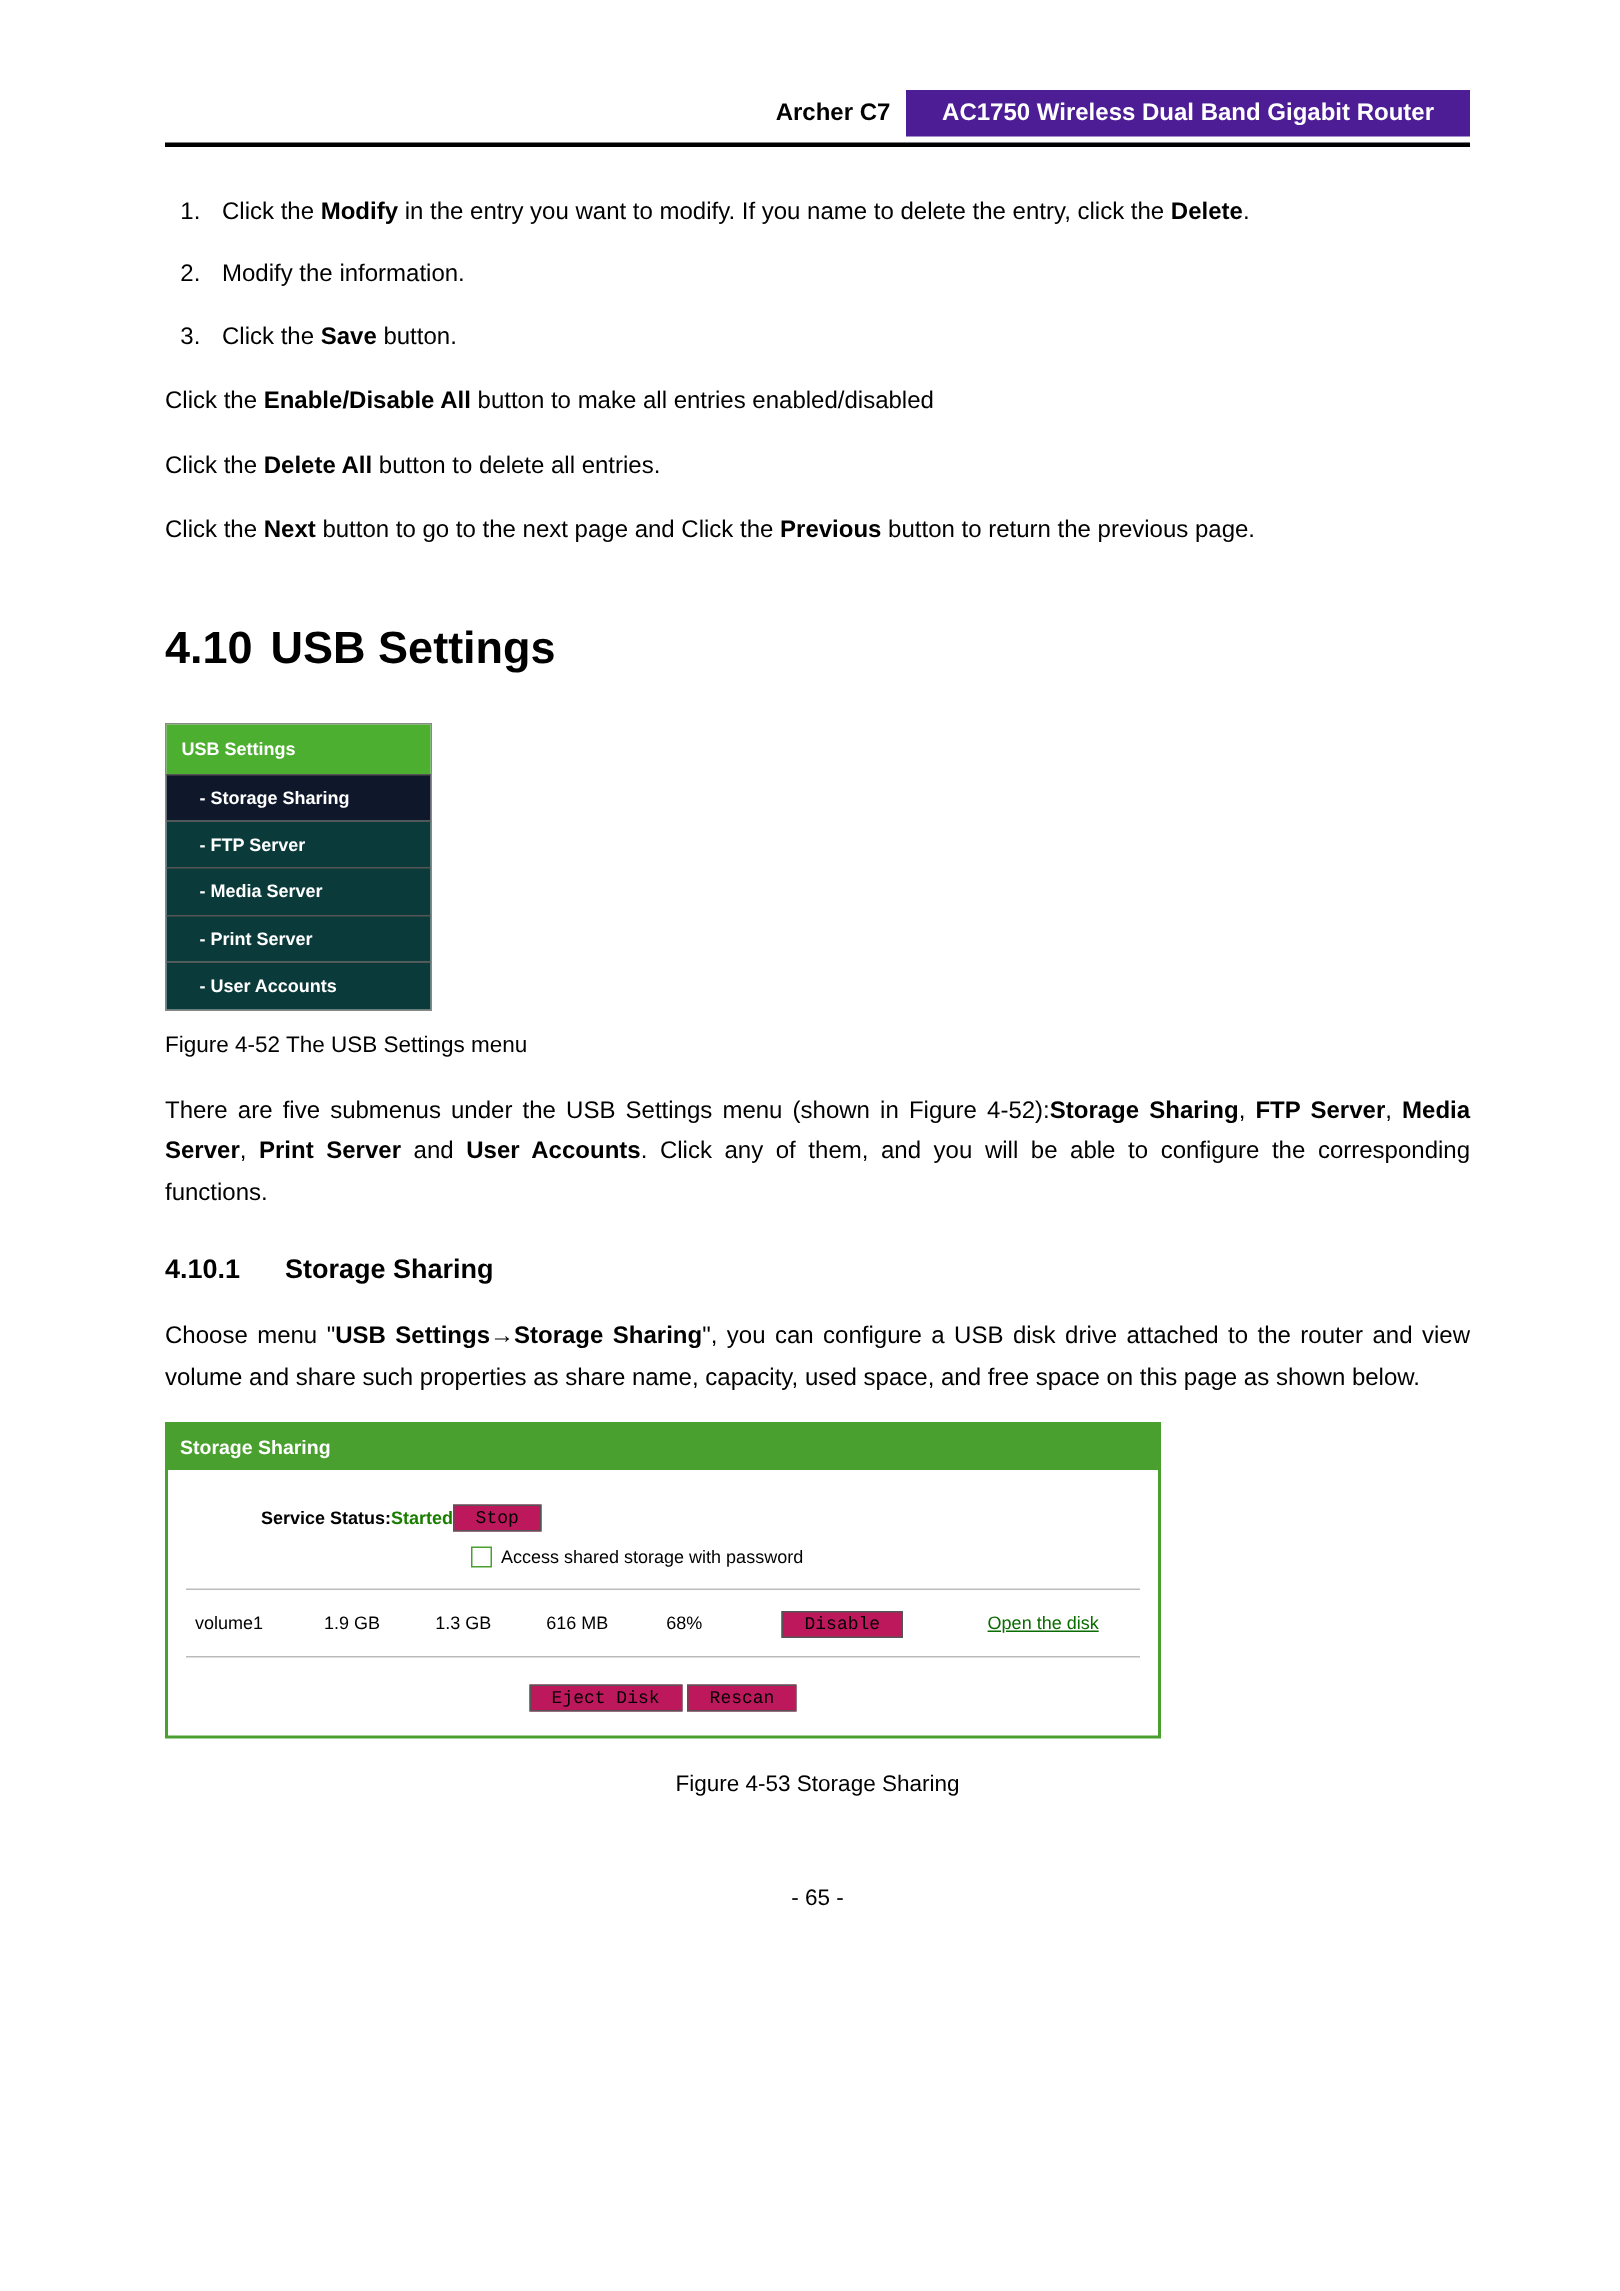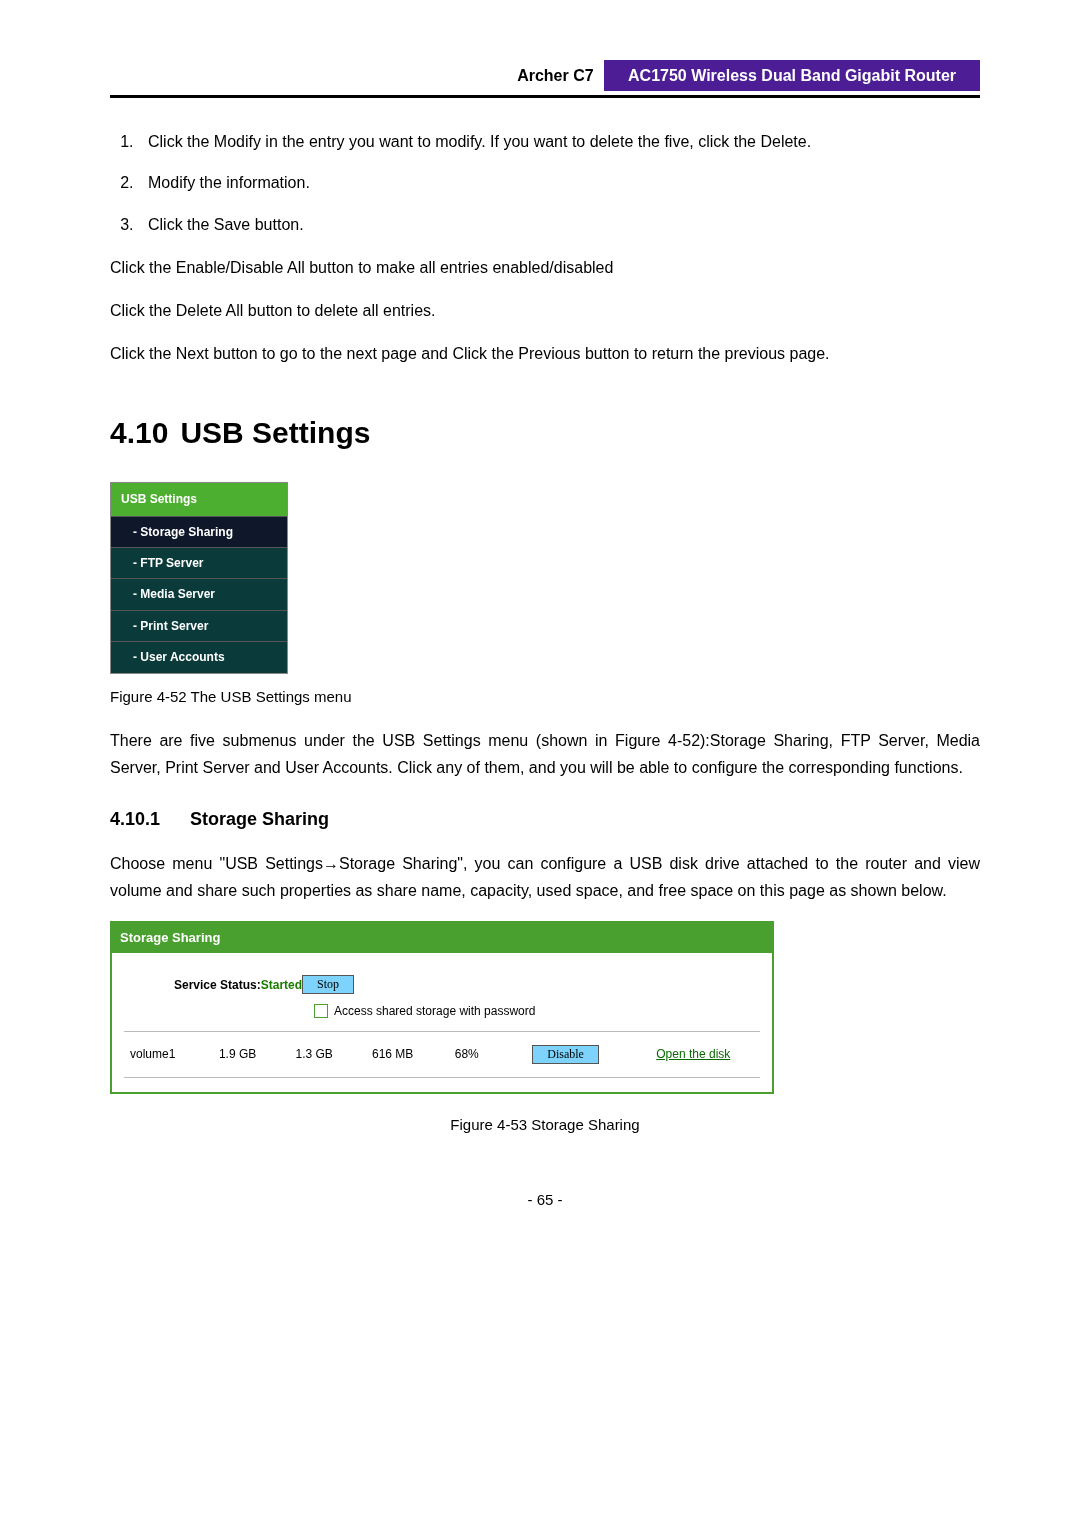--- a/index.html
+++ b/index.html
@@ -35,21 +35,21 @@
   }
   ol.steps li {
     margin-bottom: 14px;
     text-align: justify;
     padding-left: 10px;
   }
   p.body-text {
     margin: 0 0 16px 0;
     text-align: justify;
   }
-  .bold { font-weight: normal; }
+  .bold { font-weight: bold; }
   h2.section {
     font-size: 30px;
     font-weight: bold;
     margin: 40px 0 24px 0;
   }
   h2.section .num { display:inline-block; margin-right: 12px; }
   h3.subsection {
     font-size: 18px;
     font-weight: bold;
     margin: 22px 0 16px 0;
@@ -103,24 +103,24 @@
   .panel-body { padding: 14px 12px 6px 12px; }
   .service-row {
     display: flex;
     align-items: center;
     margin: 8px 0 6px 50px;
   }
   .service-row .label { font-weight: bold; }
   .service-row .status { color: #1a7d00; font-weight: bold; }
   .btn {
     border: 1px solid #555;
-    background: #7dd3fc;
+    background: #be185d;
     padding: 1px 14px;
     font-size: 12px;
-    font-family: Liberation Serif, serif;
+    font-family: Liberation Mono, monospace;
     cursor: pointer;
   }
   .checkbox-row {
     margin: 6px 0 10px 190px;
     display: flex;
     align-items: center;
     gap: 6px;
   }
   .chk {
     width: 12px; height: 12px;
@@ -162,21 +162,21 @@
 </head>
 <body>
 
 <div class="header-bar">
   <span class="model">Archer C7</span>
   <span class="title">AC1750 Wireless Dual Band Gigabit Router</span>
 </div>
 
 <ol class="steps">
   <li>
-    <span>Click the </span><span class="bold">Modify</span><span> in the entry you want to modify. If you want to delete the five, click the </span><span class="bold">Delete</span><span>.</span>
+    <span>Click the </span><span class="bold">Modify</span><span> in the entry you want to modify. If you name to delete the entry, click the </span><span class="bold">Delete</span><span>.</span>
   </li>
   <li>Modify the information.</li>
   <li>
     <span>Click the </span><span class="bold">Save</span><span> button.</span>
   </li>
 </ol>
 
 <p class="body-text">
   <span>Click the </span><span class="bold">Enable/Disable All</span><span> button to make all entries enabled/disabled</span>
 </p>
@@ -233,18 +233,22 @@
         <td>1.9 GB</td>
         <td>1.3 GB</td>
         <td>616 MB</td>
         <td>68%</td>
         <td class="center"><button class="btn">Disable</button></td>
         <td class="center"><span class="link">Open the disk</span></td>
       </tr>
     </tbody>
       </table>
     <hr>
+    <div class="panel-footer">
+      <button class="btn">Eject Disk</button>
+      <button class="btn">Rescan</button>
+    </div>
   </div>
 </div>
 
 <div class="fig-caption centered">Figure 4-53 Storage Sharing</div>
 
 <div class="page-num">- 65 -</div>
 
 </body></html>

